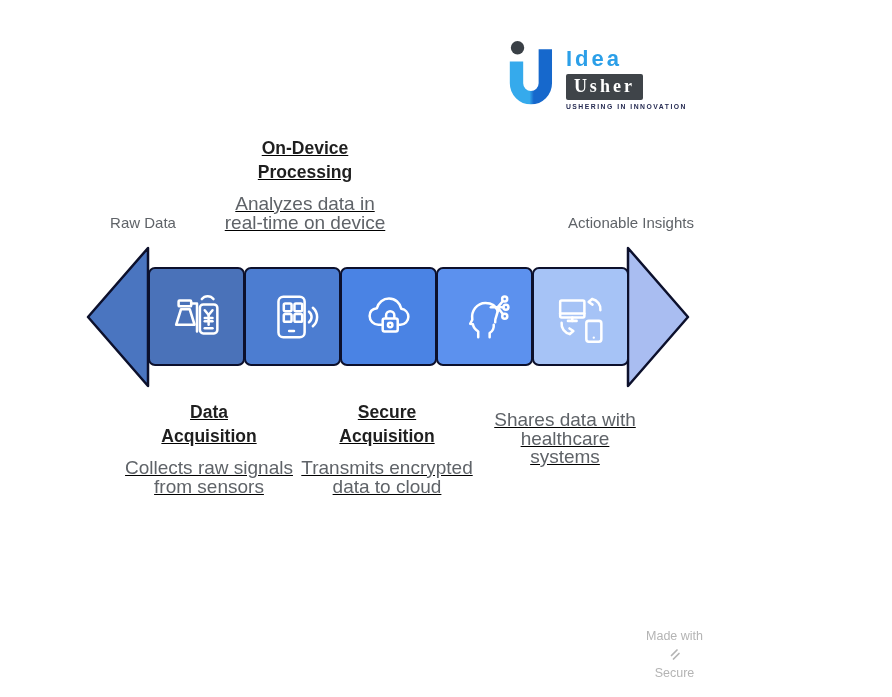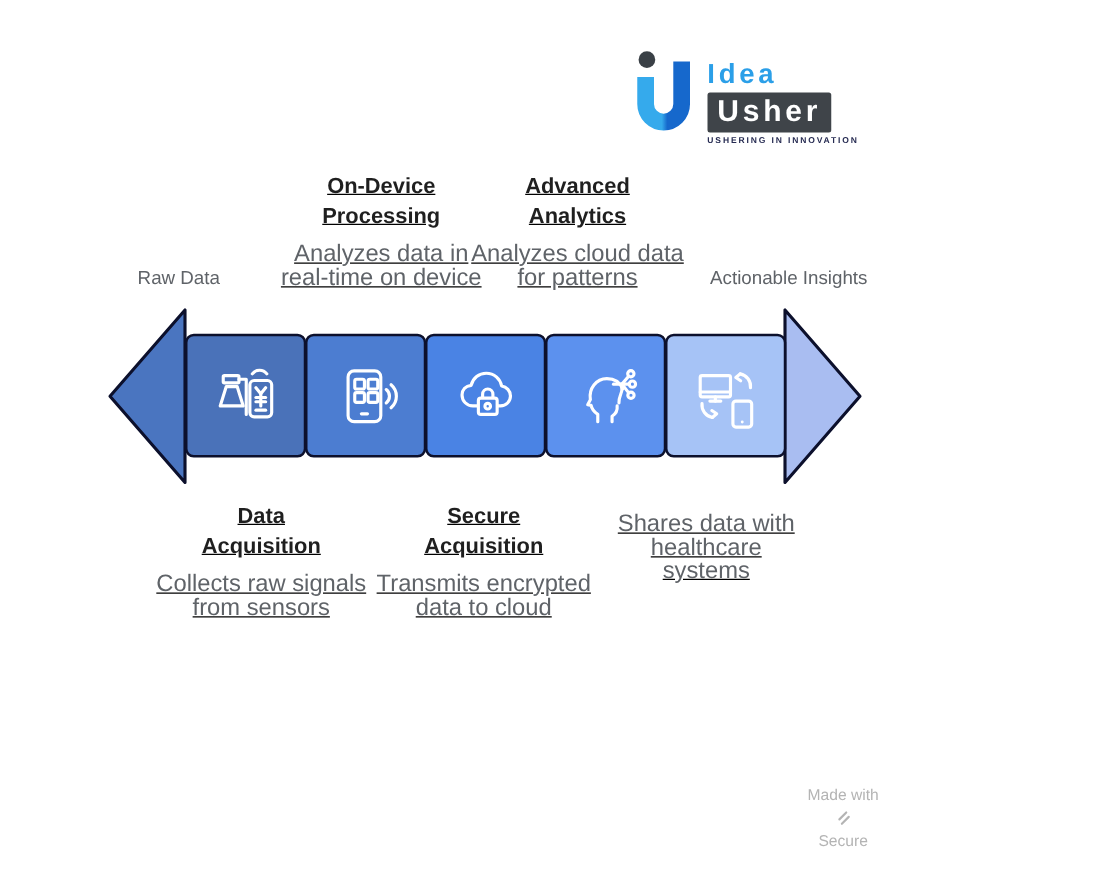--- a/index.html
+++ b/index.html
@@ -35,21 +35,21 @@
   .icon-box svg{stroke:#ffffff;fill:none;stroke-width:2.6;stroke-linecap:round;stroke-linejoin:round;}
   .arrow-svg{position:absolute;top:245px;}
   .arrow-left{left:85px;}
   .arrow-right{left:625px;}
   .arrow-left polygon{fill:var(--arrow-left);stroke:var(--outline);stroke-width:2.5;stroke-linejoin:round;}
   .arrow-right polygon{fill:var(--arrow-right);stroke:var(--outline);stroke-width:2.5;stroke-linejoin:round;}
   
   .logo{position:absolute;top:40px;right:28px;display:flex;gap:5px;}
   .logo-col{display:flex;flex-direction:column;align-items:flex-start;padding-top:8px;}
   .logo-idea{font-size:22px;font-weight:bold;color:var(--logo-blue);letter-spacing:3px;line-height:1;margin-bottom:4px;}
-  .logo-usher{background:var(--logo-dark);color:#ffffff;font-size:24px;font-weight:bold;letter-spacing:3px;padding:3px 8px;line-height:1.1;border-radius:2px;}
+  .logo-usher{background:var(--logo-dark);color:#ffffff;font-size:18px;font-weight:bold;letter-spacing:3px;padding:3px 8px;line-height:1.1;border-radius:2px;font-family:Liberation Serif, serif;}
   .logo-tagline{margin-top:3px;font-size:6.8px;font-weight:bold;letter-spacing:1.5px;color:#262b52;white-space:nowrap;}
   
   .made-with{
     position:absolute;right:12px;bottom:17px;display:flex;align-items:center;gap:5px;
     font-size:12.5px;color:var(--footer-text);flex-direction:column;
   }
   .made-with svg{stroke:var(--footer-text);fill:none;stroke-width:1.7;stroke-linecap:round;}
 </style>
 </head>
 <body>
@@ -76,26 +76,20 @@
 
   <div class="endpoint" style="left:143px;top:214px">Raw Data</div>
 
   <div class="step" style="left:305px;top:136px">
     <div class="step-title">On-Device
 Processing</div>
     <div class="step-desc">Analyzes data in
 real-time on device</div>
   </div>
 
-  <div class="step" style="left:462px;top:136px">
-    <div class="step-title">Advanced
-Analytics</div>
-    <div class="step-desc">Analyzes cloud data
-for patterns</div>
-  </div>
 
   <div class="endpoint" style="left:631px;top:214px">Actionable Insights</div>
 
   <svg class="arrow-svg arrow-left" width="66" height="144">
     <polygon points="63,3 63,141 3,72"></polygon>
   </svg>
   <svg class="arrow-svg arrow-right" width="66" height="144">
     <polygon points="3,3 3,141 63,72"></polygon>
   </svg>
 

